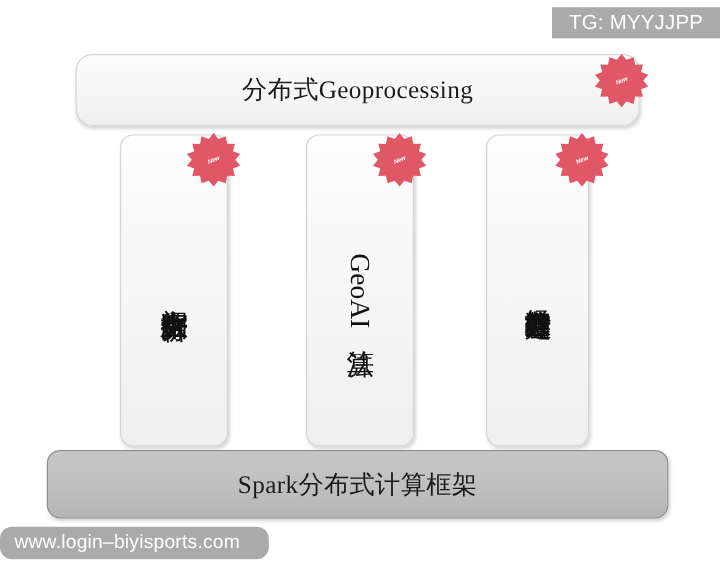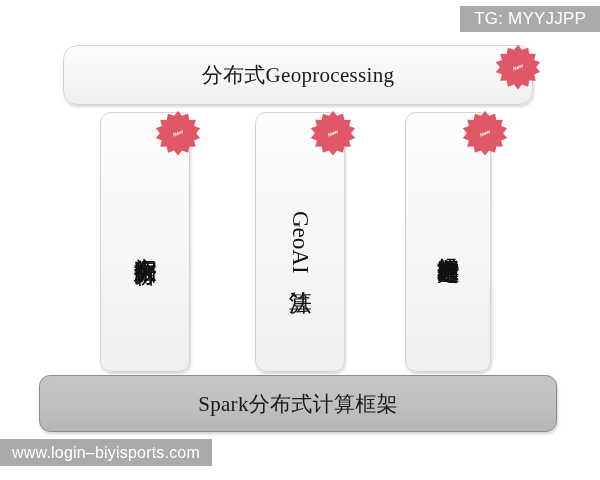--- a/index.html
+++ b/index.html
@@ -39,22 +39,23 @@
     top: 6px;
     height: 26px;
     padding: 0 14px 0 14px;
     font-size: 17px;
     margin-left: 28px;
   }
   #watermark-bottom {
     left: 0;
     bottom: 14px;
     height: 27px;
-    padding: 0 12px 0 12px;
+    padding: 0 24px 0 12px;
     font-size: 16px;
+    border-radius: 10px;
   }
 
   
   .panel {
     position: absolute;
     box-sizing: border-box;
     border: 1px solid #d4d4d4;
     border-radius: 12px;
     background: linear-gradient(to bottom, #fdfdfd 0%, #f7f7f7 45%, #efefef 100%);
     box-shadow: 1px 2px 3px rgba(0,0,0,0.16);

